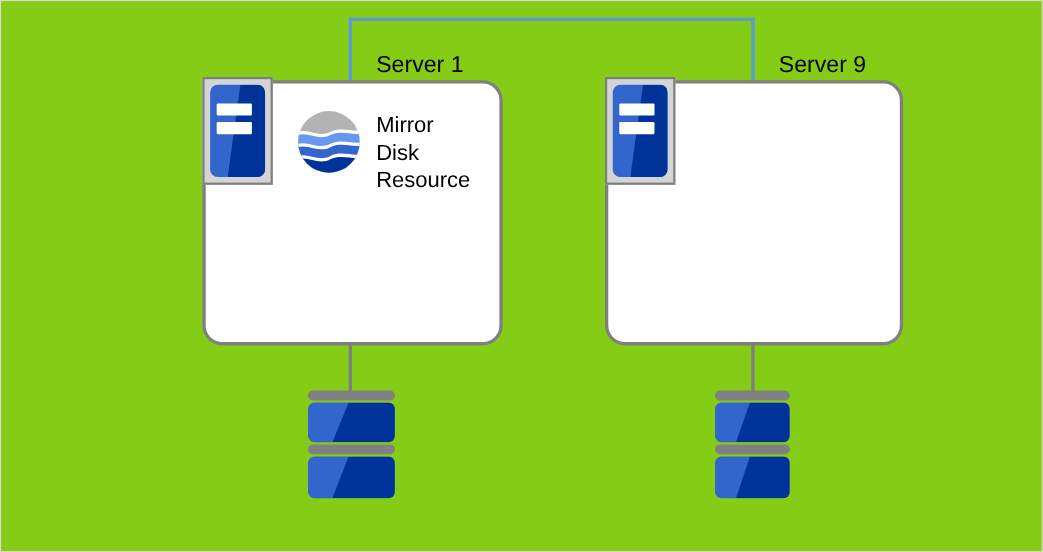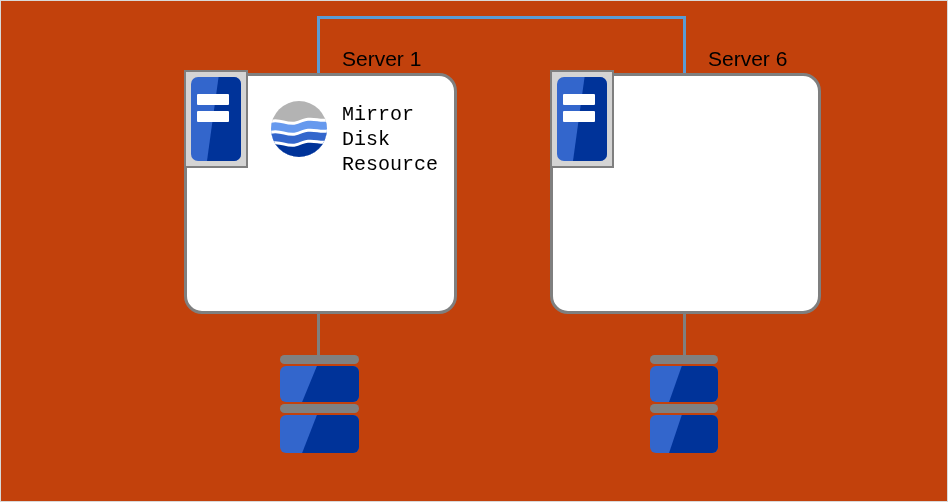--- a/index.html
+++ b/index.html
@@ -8,21 +8,21 @@
     padding: 0;
     background: #ffffff;
   }
   body {
     font-family: "Liberation Sans", sans-serif;
   }
   #canvas {
     position: relative;
     width: 948px;
     height: 502px;
-    background: #c2410c;
+    background: #84cc16;
     border: 1px solid #d9d9d9;
     box-sizing: border-box;
     overflow: hidden;
   }
 
   
   .net-seg {
     position: absolute;
     background: #5b9bd5;
   }
@@ -87,21 +87,20 @@
     position: absolute;
   }
 
   
   .res-label {
     position: absolute;
     font-size: 20px;
     color: #000000;
     line-height: 25px;
     white-space: pre-line;
-    font-family: Liberation Mono, monospace;
   }
 
   
   .connector {
     position: absolute;
     background: #7f7f7f;
   }
 
   
   .disk {
@@ -193,21 +192,21 @@
     <div class="platter" style="top:11px; height:36px;">
       <div class="dark"></div>
     </div>
     <div class="cap" style="top:49px; height:9px;"></div>
     <div class="platter" style="top:60px; height:38px;">
       <div class="dark"></div>
     </div>
   </div>
 
 
-  <div class="server-label" style="left:707px; top:47px;">Server 6</div>
+  <div class="server-label" style="left:707px; top:47px;">Server 9</div>
 
   <div class="server-box" style="left:549px; top:72px; width:271px; height:241px;"></div>
 
   <div class="srv-icon" style="left:549px; top:69px; width:64px; height:98px;">
     <div class="body">
       <div class="shade"></div>
       <div class="bar bar1"></div>
       <div class="bar bar2"></div>
     </div>
   </div>

